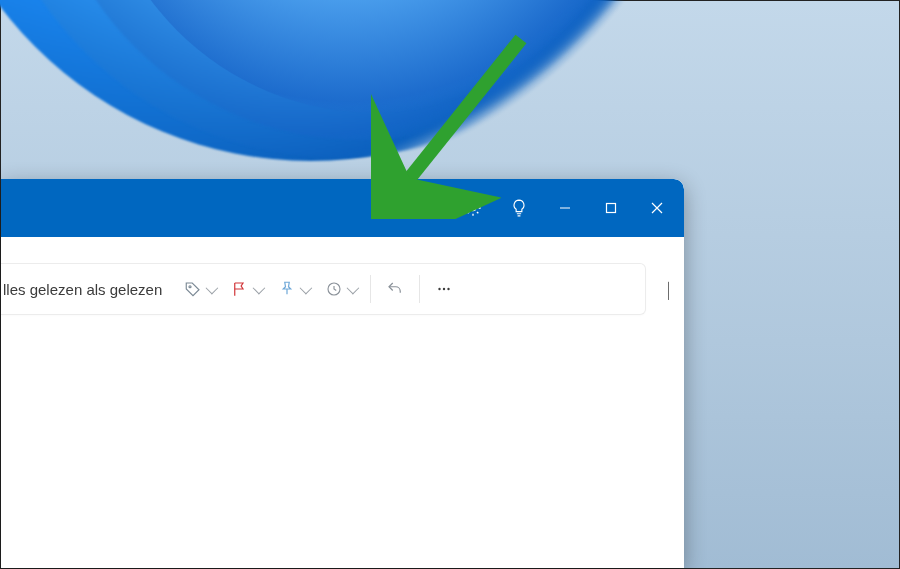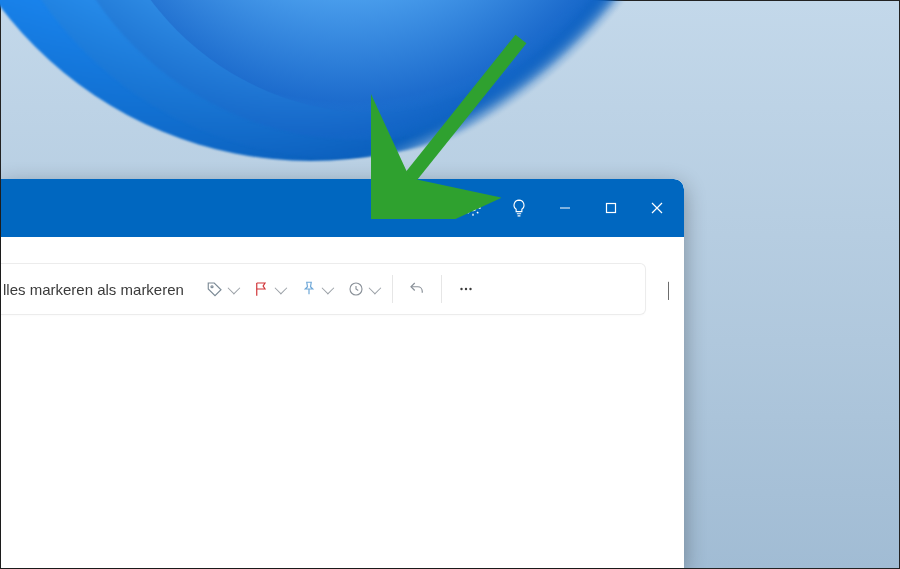--- a/index.html
+++ b/index.html
@@ -184,21 +184,21 @@
       <div class="tbtn wcbtn">
         <svg width="12" height="12" viewBox="0 0 12 12" stroke-width="1.2">
             <path d="M1 1l10 10M11 1 1 11"></path>
           </svg>
       </div>
     </div>
 
     <div class="ribbon-area">
       <div class="ribbon">
 
-        <span class="rb-label">lles markeren als markeren</span>
+        <span class="rb-label">lles gelezen als gelezen</span>
 
         <div class="rb-btn">
           <svg width="18" height="18" viewBox="0 0 24 24" fill="none" stroke="#7a8894" stroke-width="1.5">
             <path d="M3 12V4h8l9 9-8 8-9-9z"></path>
               <circle cx="8" cy="9" r="1.4"></circle>
           </svg>
           <span class="chev"></span>
         </div>
 
         <div class="rb-btn">

